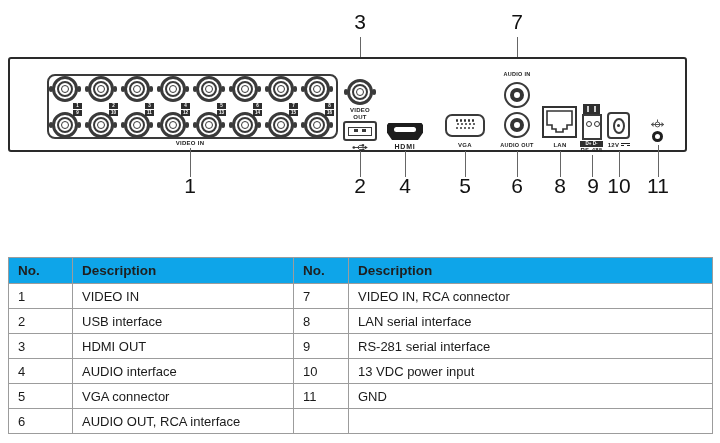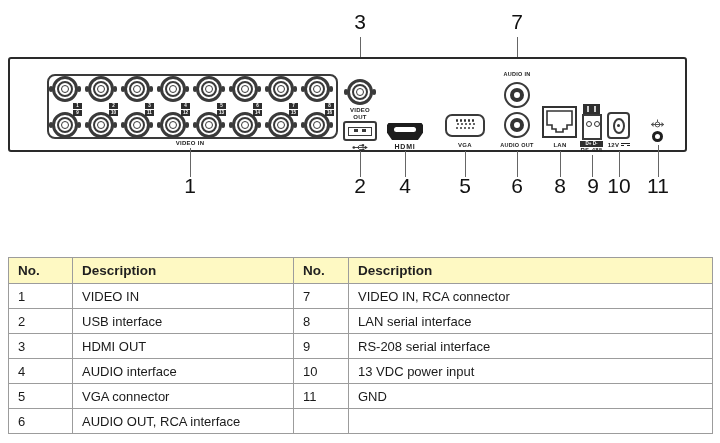--- a/index.html
+++ b/index.html
@@ -88,21 +88,21 @@
 
   
   .cline { position:absolute; width:1.2px; background:#666; }
   .co-num { position:absolute; width:30px; text-align:center; font-size:21px; color:#111;
             line-height:24px; height:24px; }
 
   
   .desc-table { position:absolute; left:8px; top:257px; width:704px;
                 border-collapse:collapse; table-layout:fixed; font-size:13px; color:#1a1a1a; }
   .desc-table th, .desc-table td { border:1.5px solid #9c9c9c; overflow:hidden; white-space:nowrap; }
-  .desc-table th { background:#fef9c3; text-align:left; font-size:13.5px; height:26px;
+  .desc-table th { background:#0ea5e9; text-align:left; font-size:13.5px; height:26px;
                    padding-left:9px; color:#1f1f1f; }
   .desc-table td { height:25px; padding-left:9px; background:#fff; }
 </style>
 </head>
 <body>
 
 <div class="page">
   <div class="diagram">
 
     <div class="co-num abs" style="left:345px; top:10px;">3</div>
@@ -375,21 +375,21 @@
       <tr>
         <td>2</td>
         <td>USB interface</td>
         <td>8</td>
         <td>LAN serial interface</td>
       </tr>
       <tr>
         <td>3</td>
         <td>HDMI OUT</td>
         <td>9</td>
-        <td>RS-208 serial interface</td>
+        <td>RS-281 serial interface</td>
       </tr>
       <tr>
         <td>4</td>
         <td>AUDIO interface</td>
         <td>10</td>
         <td>13 VDC power input</td>
       </tr>
       <tr>
         <td>5</td>
         <td>VGA connector</td>

